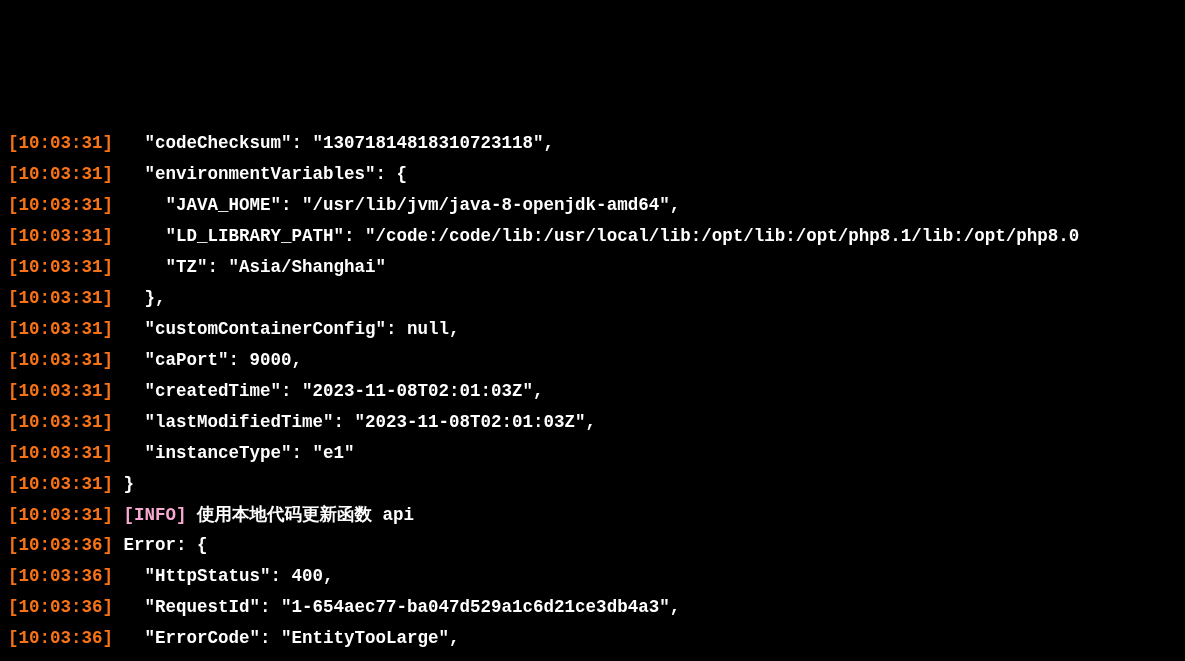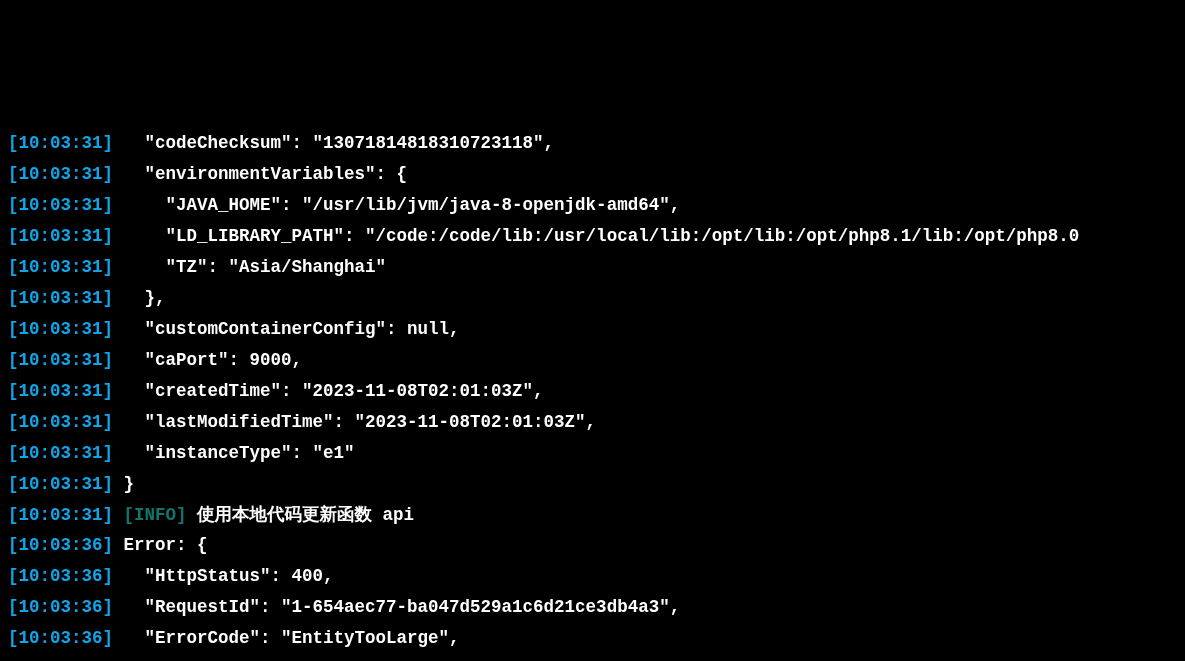--- a/index.html
+++ b/index.html
@@ -18,24 +18,24 @@
       height: 661px;
       overflow: hidden;
       white-space: pre;
       font-weight: bold;
     }
     .log-line {
       display: block;
       white-space: pre;
     }
     .timestamp {
-      color: #0ea5e9;
+      color: #f97316;
     }
     .info-tag {
-      color: #0f766e;
+      color: #f9a8d4;
     }
     .plain {
       color: #ffffff;
     }
   </style>
 </head>
 <body>
 
 
 

